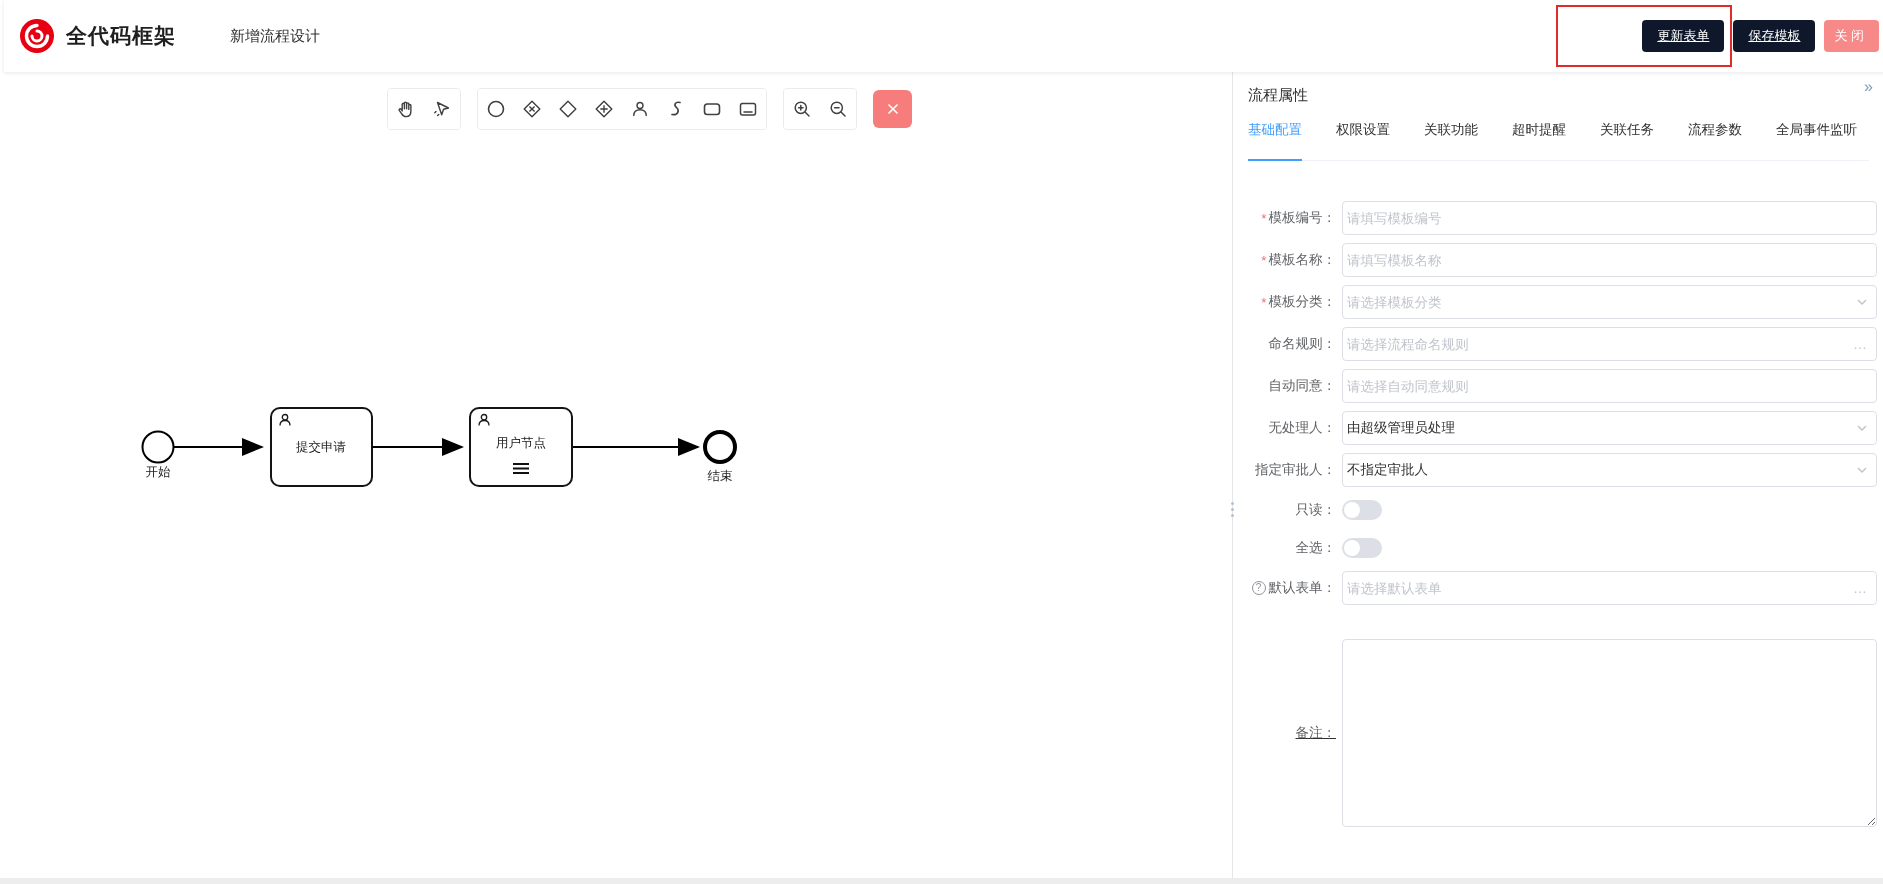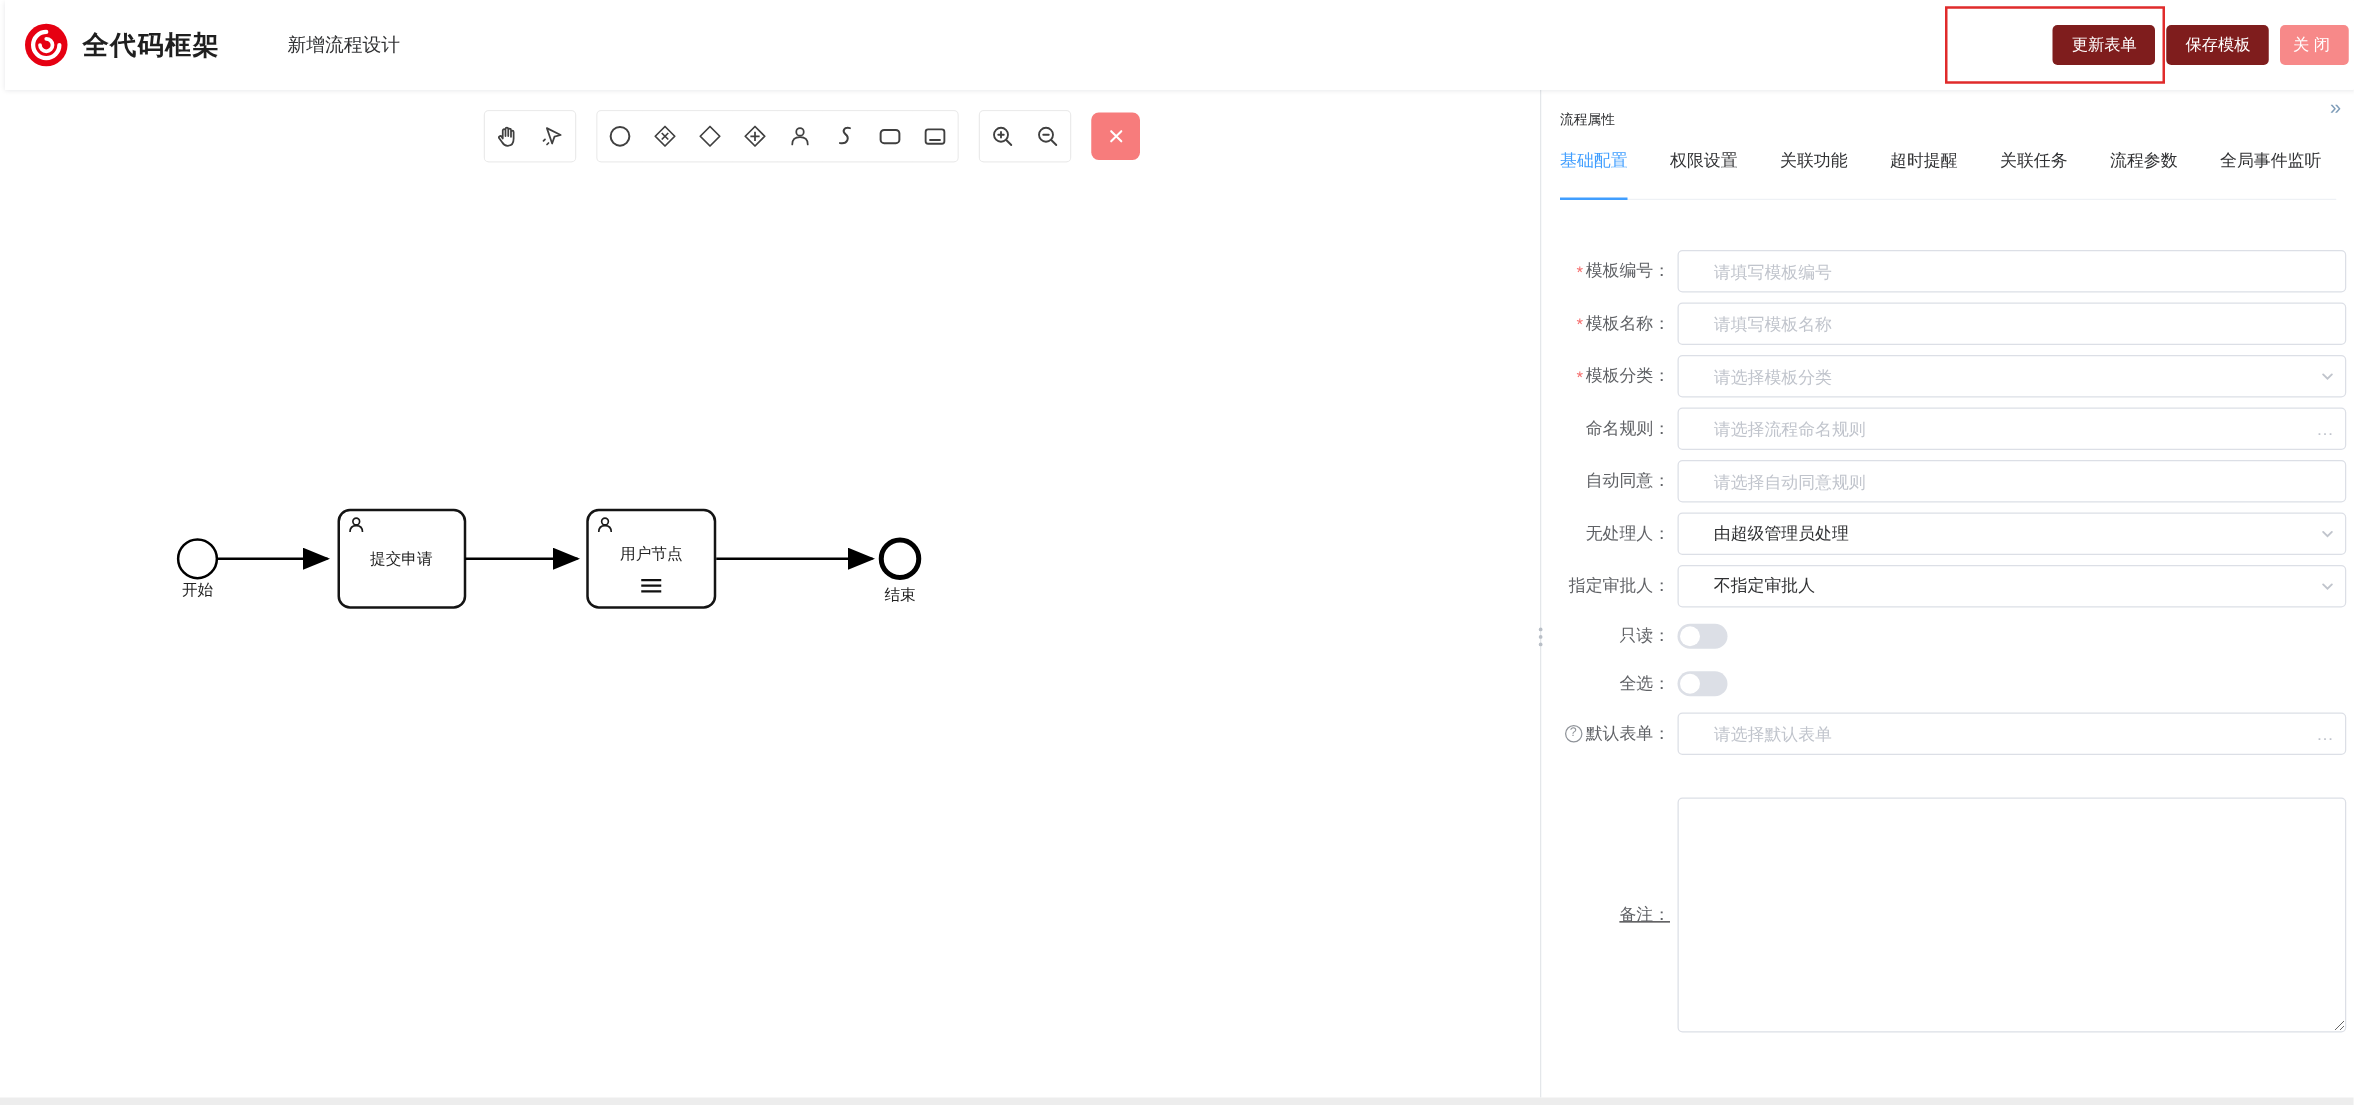--- a/index.html
+++ b/index.html
@@ -16,21 +16,21 @@
     box-shadow:0 1px 4px rgba(0,21,41,.10); z-index:10;
   }
   .logo { margin-left:14px; width:38px; height:38px; flex:0 0 auto; }
   .brand { margin-left:10px; font-size:21px; font-weight:bold; color:#1f1f1f; letter-spacing:1px; }
   .page-title { margin-left:54px; font-size:15px; color:#303133; }
   .header-actions { margin-left:auto; margin-right:8px; display:flex; gap:9px; align-items:center; }
   .btn {
     height:32px; padding:0 15px; border:none; border-radius:4px;
     color:#fff; font-size:13px; cursor:pointer; font-family:inherit; white-space:nowrap;
   }
-  .btn-primary { background:#7f1d1d; }
+  .btn-primary { background:#0f172a;text-decoration:underline; }
   .btn-danger  { background:#f78989;padding-left:10px; }
   .annotation-box {
     position:absolute; left:1556px; top:5px; width:176px; height:62px;
     border:2px solid #e02b2b; z-index:30; pointer-events:none;
   }
 
   
   .canvas {
     position:absolute; top:72px; left:0; width:1233px; bottom:6px;
     background:#fff; border-right:1px solid #e4e7ea;
@@ -51,21 +51,21 @@
   .flow-svg { position:absolute; left:0; top:0; }
   .divider-handle {
     position:absolute; right:-5px; top:420px; width:9px; height:34px; cursor:col-resize;
     display:flex; flex-direction:column; align-items:center; justify-content:center; gap:3px; z-index:6;
   }
   .divider-handle i { width:3px; height:3px; border-radius:50%; background:#b9bfc7; }
 
   
   .panel { position:absolute; top:72px; left:1234px; right:0; bottom:6px; background:#fff; }
   .panel-header { padding:14px 14px 0; }
-  .panel-title { font-size:11px; font-weight:500; color:#303133;text-align:right; }
+  .panel-title { font-size:15px; font-weight:500; color:#303133;text-align:right; }
   .collapse-btn {
     position:absolute; top:7px; right:10px; color:#7f9db9; font-size:16px;
     cursor:pointer; line-height:1; user-select:none;
   }
   .tabs { display:flex; gap:34px; margin:16px 14px 0; border-bottom:1px solid #eef1f5; }
   .tab { font-size:13.5px; color:#303133; padding-bottom:21px; cursor:pointer; position:relative; white-space:nowrap; }
   .tab.active { color:#409eff; }
   .tab.active::after { content:""; position:absolute; left:0; right:0; bottom:-1px; height:2px; background:#409eff; }
 
   .form { margin-top:40px; }
@@ -79,21 +79,21 @@
   }
   .star { color:#f56c6c; margin-right:2px; }
   .help-icon {
     display:inline-flex; width:14px; height:14px; border:1px solid #8f9399; border-radius:50%;
     color:#8f9399; font-size:10px; line-height:1; align-items:center; justify-content:center;
     margin-right:3px; flex:0 0 auto;
   }
   .form-control { position:relative; flex:1; height:34px; }
   .form-control input {
     width:100%; height:34px; border:1px solid #dcdfe6; border-radius:4px;
-    padding:0 26px 0 28px; font-size:13.5px; color:#303133; outline:none;
+    padding:0 26px 0 4px; font-size:13.5px; color:#303133; outline:none;
     font-family:inherit; background:#fff;
   }
   .form-control input::placeholder { color:#c0c4cc; }
   .suffix {
     position:absolute; right:9px; top:50%; transform:translateY(-50%);
     color:#c0c4cc; display:flex; align-items:center; cursor:pointer; background:transparent; border:none;
   }
   .suffix.ellipsis { font-size:14px; letter-spacing:1px; line-height:1; }
 
   .switch { width:40px; height:20px; border-radius:10px; background:#dcdfe6; position:relative; cursor:pointer; border:none; }

